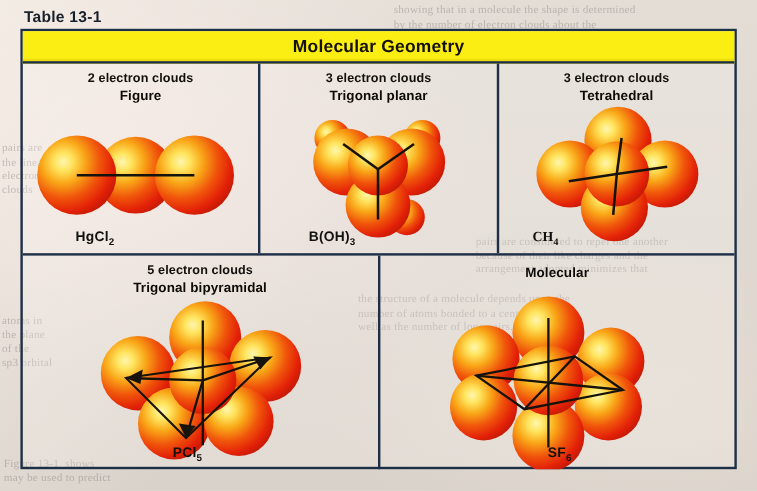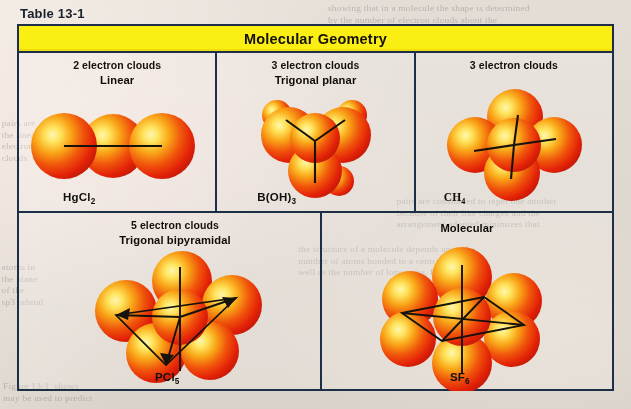--- a/index.html
+++ b/index.html
@@ -50,21 +50,21 @@
     display:flex;align-items:center;justify-content:center;
     box-shadow:inset 0 -2px 0 rgba(200,170,0,.25);
   }
   #title{
     font-size:14.5px;font-weight:bold;color:#14100c;
     letter-spacing:.2px;
   }
 
   .row{display:flex;box-sizing:border-box;}
   #row1{height:160px;border-bottom:2px solid #1d2f46;}
-  #row2{height:178px;margin-left:11px;}
+  #row2{height:178px;}
 
   .cell{
     position:relative;
     box-sizing:border-box;
     flex:1 1 0;
     overflow:hidden;
   }
   .cell + .cell{border-left:2px solid #1d2f46;}
 
   .hdr{
@@ -127,21 +127,21 @@
 
   <div id="titlebar">
     <span id="title">Molecular Geometry</span>
   </div>
 
   <div class="row" id="row1">
 
     <div class="cell">
       <div class="hdr">
         <span class="clouds">2 electron clouds</span>
-        <span class="shape">Linear</span>
+        <span class="shape">Figure</span>
       </div>
       <div class="model" style="left:10px;top:50px;">
         <svg width="170" height="85" viewBox="0 0 170 85">
           <defs>
             <radialGradient id="sph" cx="33%" cy="33%" r="72%">
               <stop offset="0%" stop-color="#fff6b0"></stop>
               <stop offset="16%" stop-color="#ffe45e"></stop>
               <stop offset="38%" stop-color="#f9a718"></stop>
               <stop offset="64%" stop-color="#f0550b"></stop>
               <stop offset="88%" stop-color="#e32108"></stop>
@@ -185,20 +185,21 @@
         </svg>
       </div>
       <div class="formula" style="left:40px;">
         <span>B(OH)</span><sub>3</sub>
       </div>
     </div>
 
     <div class="cell">
       <div class="hdr">
         <span class="clouds">3 electron clouds</span>
+        <span class="shape">Tetrahedral</span>
       </div>
       <div class="model" style="left:24px;top:34px;">
         <svg width="150" height="112" viewBox="0 0 150 112">
           <g>
             <circle cx="75" cy="30" r="28" fill="url(#sph)"></circle>
             <circle cx="35" cy="58" r="28" fill="url(#sph)"></circle>
             <circle cx="114" cy="58" r="28" fill="url(#sph)"></circle>
             <circle cx="72" cy="86" r="28" fill="url(#sph)"></circle>
             <circle cx="74" cy="58" r="27" fill="url(#sph)"></circle>
           </g>
@@ -268,18 +269,18 @@
             <circle cx="88" cy="66" r="29" fill="url(#sph)"></circle>
           </g>
           <g stroke="#16120c" stroke-width="1.9" fill="none">
             <line x1="88" y1="14" x2="88" y2="122"></line>
             <path d="M28,62 L110,46 L150,74 L68,90 Z"></path>
             <line x1="28" y1="62" x2="150" y2="74"></line>
             <line x1="110" y1="46" x2="68" y2="90"></line>
           </g>
         </svg>
       </div>
-      <div class="formula" style="left:128px;">
+      <div class="formula" style="left:140px;">
         <span>SF</span><sub>6</sub>
       </div>
     </div>
   </div>
 </div>
 
 </body></html>

